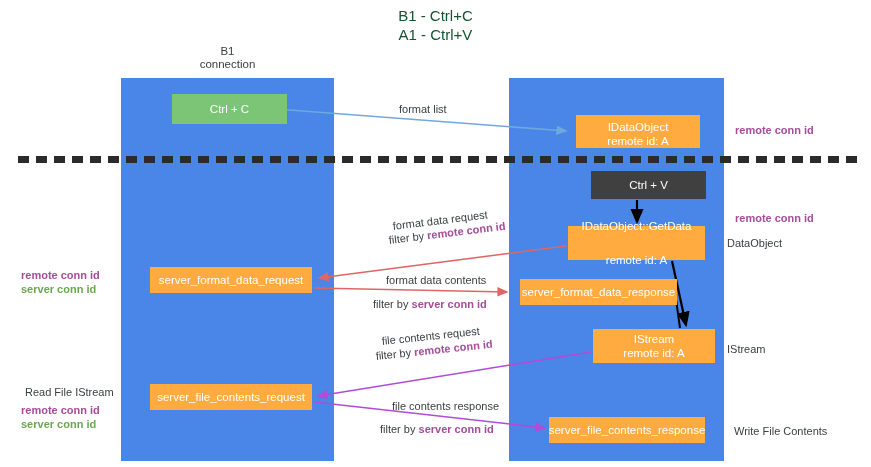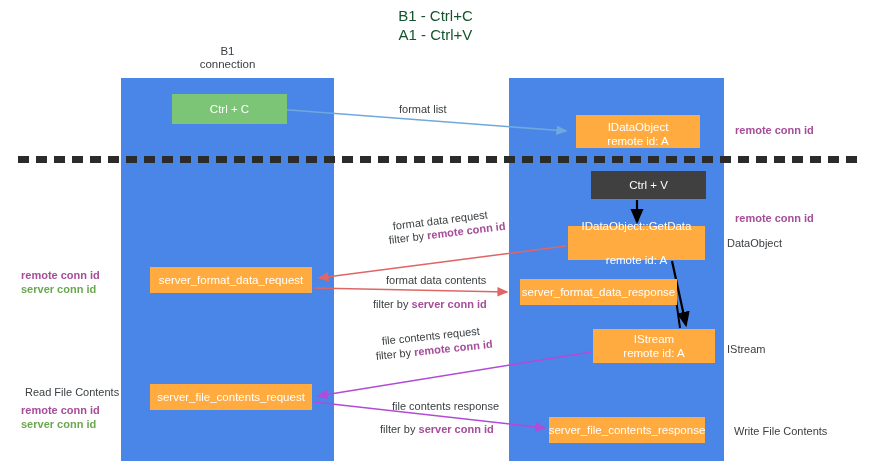--- a/index.html
+++ b/index.html
@@ -277,20 +277,20 @@
   </div>
   <div class="side" id="side-r5">
     <span class="plain">Write File Contents</span>
   </div>
 
   <div class="side" id="side-l1">
     <div class="purple">remote conn id</div>
     <div class="green">server conn id</div>
   </div>
   <div class="side" id="side-l2">
-    <span class="plain">Read File Contents</span>
+    <span class="plain">Read File IStream</span>
   </div>
   <div class="side" id="side-l3">
     <div class="purple">remote conn id</div>
     <div class="green">server conn id</div>
   </div>
 
 </div>
 
 </body></html>

